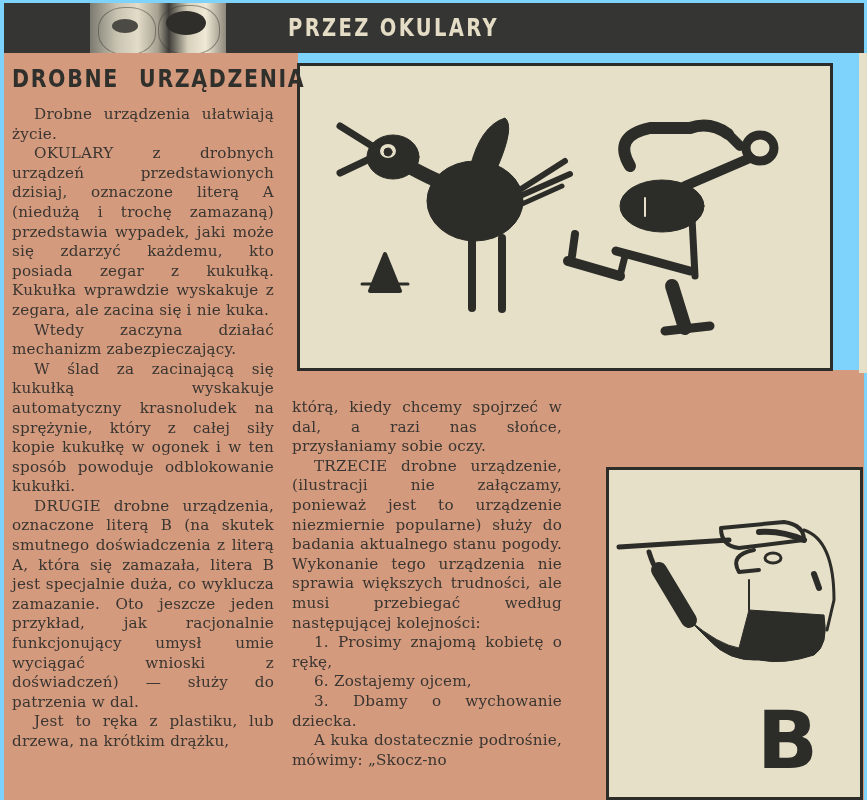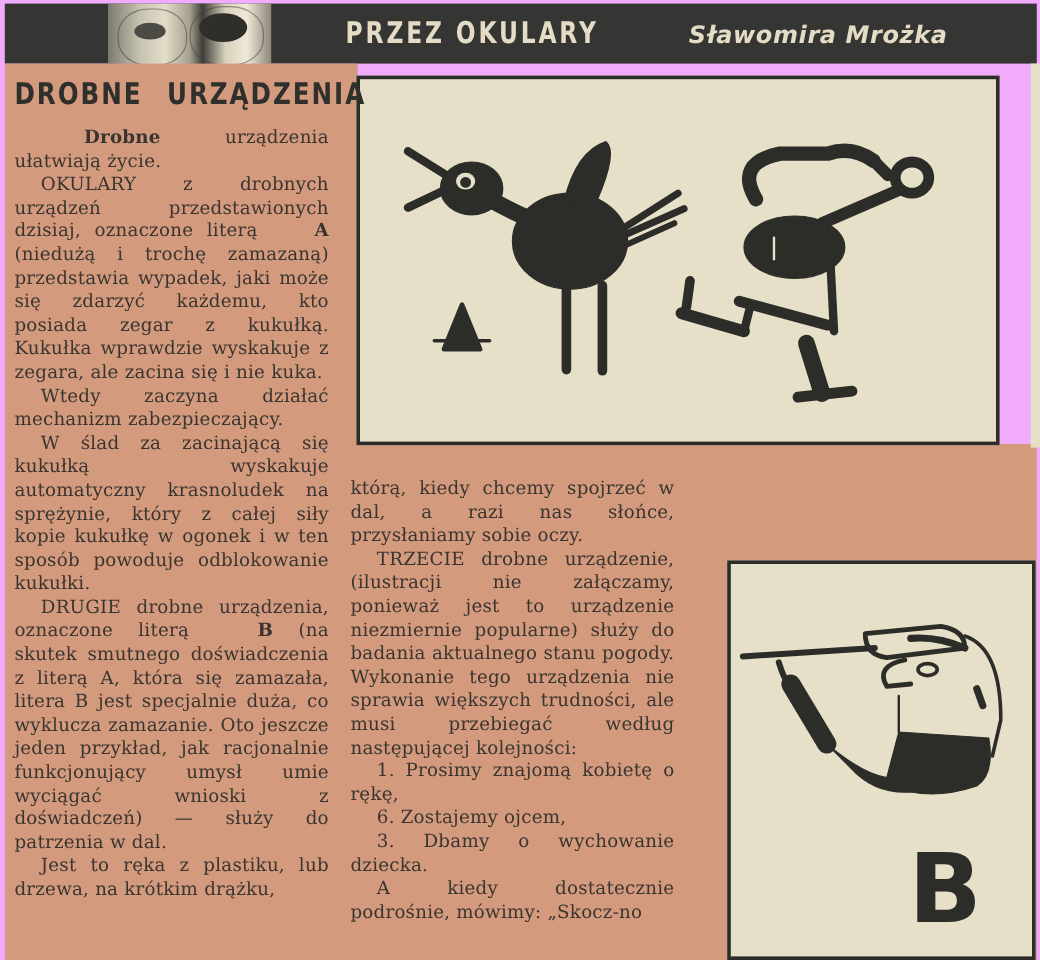--- a/index.html
+++ b/index.html
@@ -3,21 +3,21 @@
   <meta charset="utf-8">
   <style>
     html, body { margin: 0; padding: 0; }
     body {
       width: 867px; height: 800px; overflow: hidden;
       background: #e6dcc2;
       font-family: "DejaVu Serif", serif;
       color: #3a3530;
       position: relative;
     }
-    .page { position: absolute; inset: 0; background: #f0abfc; }
+    .page { position: absolute; inset: 0; background: #7dd3fc; }
 
     
     .header {
       position: absolute; left: 4px; top: 3px; width: 860px; height: 50px;
       background: #353634;
     }
     .portrait {
       position: absolute; left: 86px; top: 0; width: 136px; height: 53px;
       background: linear-gradient(90deg, #7c7a70 0%, #c9c4b2 20%, #e2dcc8 35%, #a5a090 50%, #3e3d38 58%, #d7d1bc 72%, #efe9d6 85%, #8c877a 100%);
       overflow: hidden;
@@ -50,40 +50,39 @@
     .frame-a { left: 297px; top: 63px; width: 530px; height: 302px; }
     .frame-b { left: 606px; top: 467px; width: 251px; height: 327px; }
     .frame-right-edge { position: absolute; left: 859px; top: 53px; width: 8px; height: 320px; background: #e7e0c8; }
 
     
     .col { position: absolute; font-size: 15.2px; line-height: 19.6px; text-align: justify; letter-spacing: 0.2px; }
     .col p { margin: 0; text-indent: 22px; }
     .col-1 { left: 12px; top: 105px; width: 262px; }
     .col-2 { left: 292px; top: 398px; width: 270px; }
     .col-3 { left: 606px; top: 398px; width: 256px; }
-    .b { font-weight: bold; margin-left: 36px; }
+    .b { font-weight: normal; }
     .list-item { text-indent: 22px; }
     .no-indent { text-indent: 0 !important; }
 
     svg { position: absolute; overflow: visible; }
   </style>
 </head>
 <body>
 
 <div class="page">
 
   <div class="header">
     <div class="portrait" title="photo of eyes with glasses">
       <div class="lens" style="left:8px;top:4px;width:56px;height:46px;"></div>
       <div class="lens" style="left:68px;top:2px;width:60px;height:48px;"></div>
       <div class="eye" style="left:22px;top:16px;width:26px;height:14px;background:#4b4a44;"></div>
       <div class="eye" style="left:76px;top:8px;width:40px;height:24px;"></div>
     </div>
     <div class="header-title">PRZEZ OKULARY</div>
-    <div class="header-author">Sławomira Mrożka</div>
   </div>
 
   <div class="salmon salmon-left"></div>
   <div class="salmon salmon-mid"></div>
   <div class="salmon salmon-strip"></div>
   <div class="frame-right-edge"></div>
 
   <div class="frame frame-a">
     <svg width="530" height="302" viewBox="0 0 530 302">
       <g stroke="#2c2c28" fill="#2c2c28" stroke-linecap="round" stroke-linejoin="round">
@@ -176,17 +175,17 @@
     <p><span>DRUGIE drobne urządzenia, oznaczone literą </span><span class="b">B</span><span> (na skutek smutnego doświadczenia z literą A, która się zamazała, litera B jest specjalnie duża, co wyklucza zamazanie. Oto jeszcze jeden przykład, jak racjonalnie funkcjonujący umysł umie wyciągać wnioski z doświadczeń) — służy do patrzenia w dal.</span></p>
     <p>Jest to ręka z plastiku, lub drzewa, na krótkim drążku,</p>
   </div>
 
   <div class="col col-2">
     <p class="no-indent">którą, kiedy chcemy spojrzeć w dal, a razi nas słońce, przysłaniamy sobie oczy.</p>
     <p>TRZECIE drobne urządzenie, (ilustracji nie załączamy, ponieważ jest to urządzenie niezmiernie popularne) służy do badania aktualnego stanu pogody. Wykonanie tego urządzenia nie sprawia większych trudności, ale musi przebiegać według następującej kolejności:</p>
     <p class="list-item">1. Prosimy znajomą kobietę o rękę,</p>
     <p class="list-item">6. Zostajemy ojcem,</p>
     <p class="list-item">3. Dbamy o wychowanie dziecka.</p>
-    <p>A kiedy dostatecznie podrośnie, mówimy: „Skocz-no</p>
+    <p>A kuka dostatecznie podrośnie, mówimy: „Skocz-no</p>
   </div>
 
 
 </div>
 
 </body></html>

